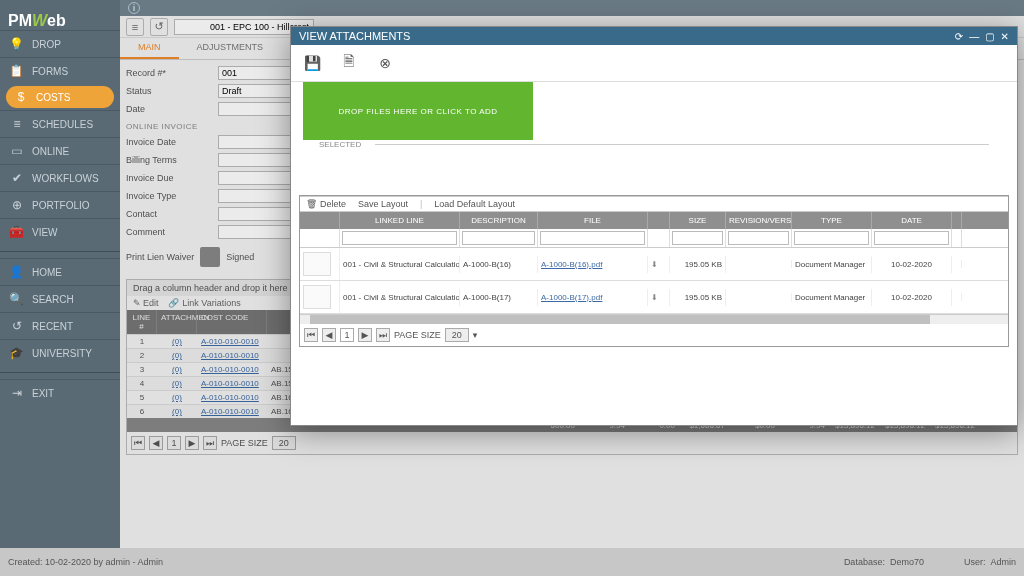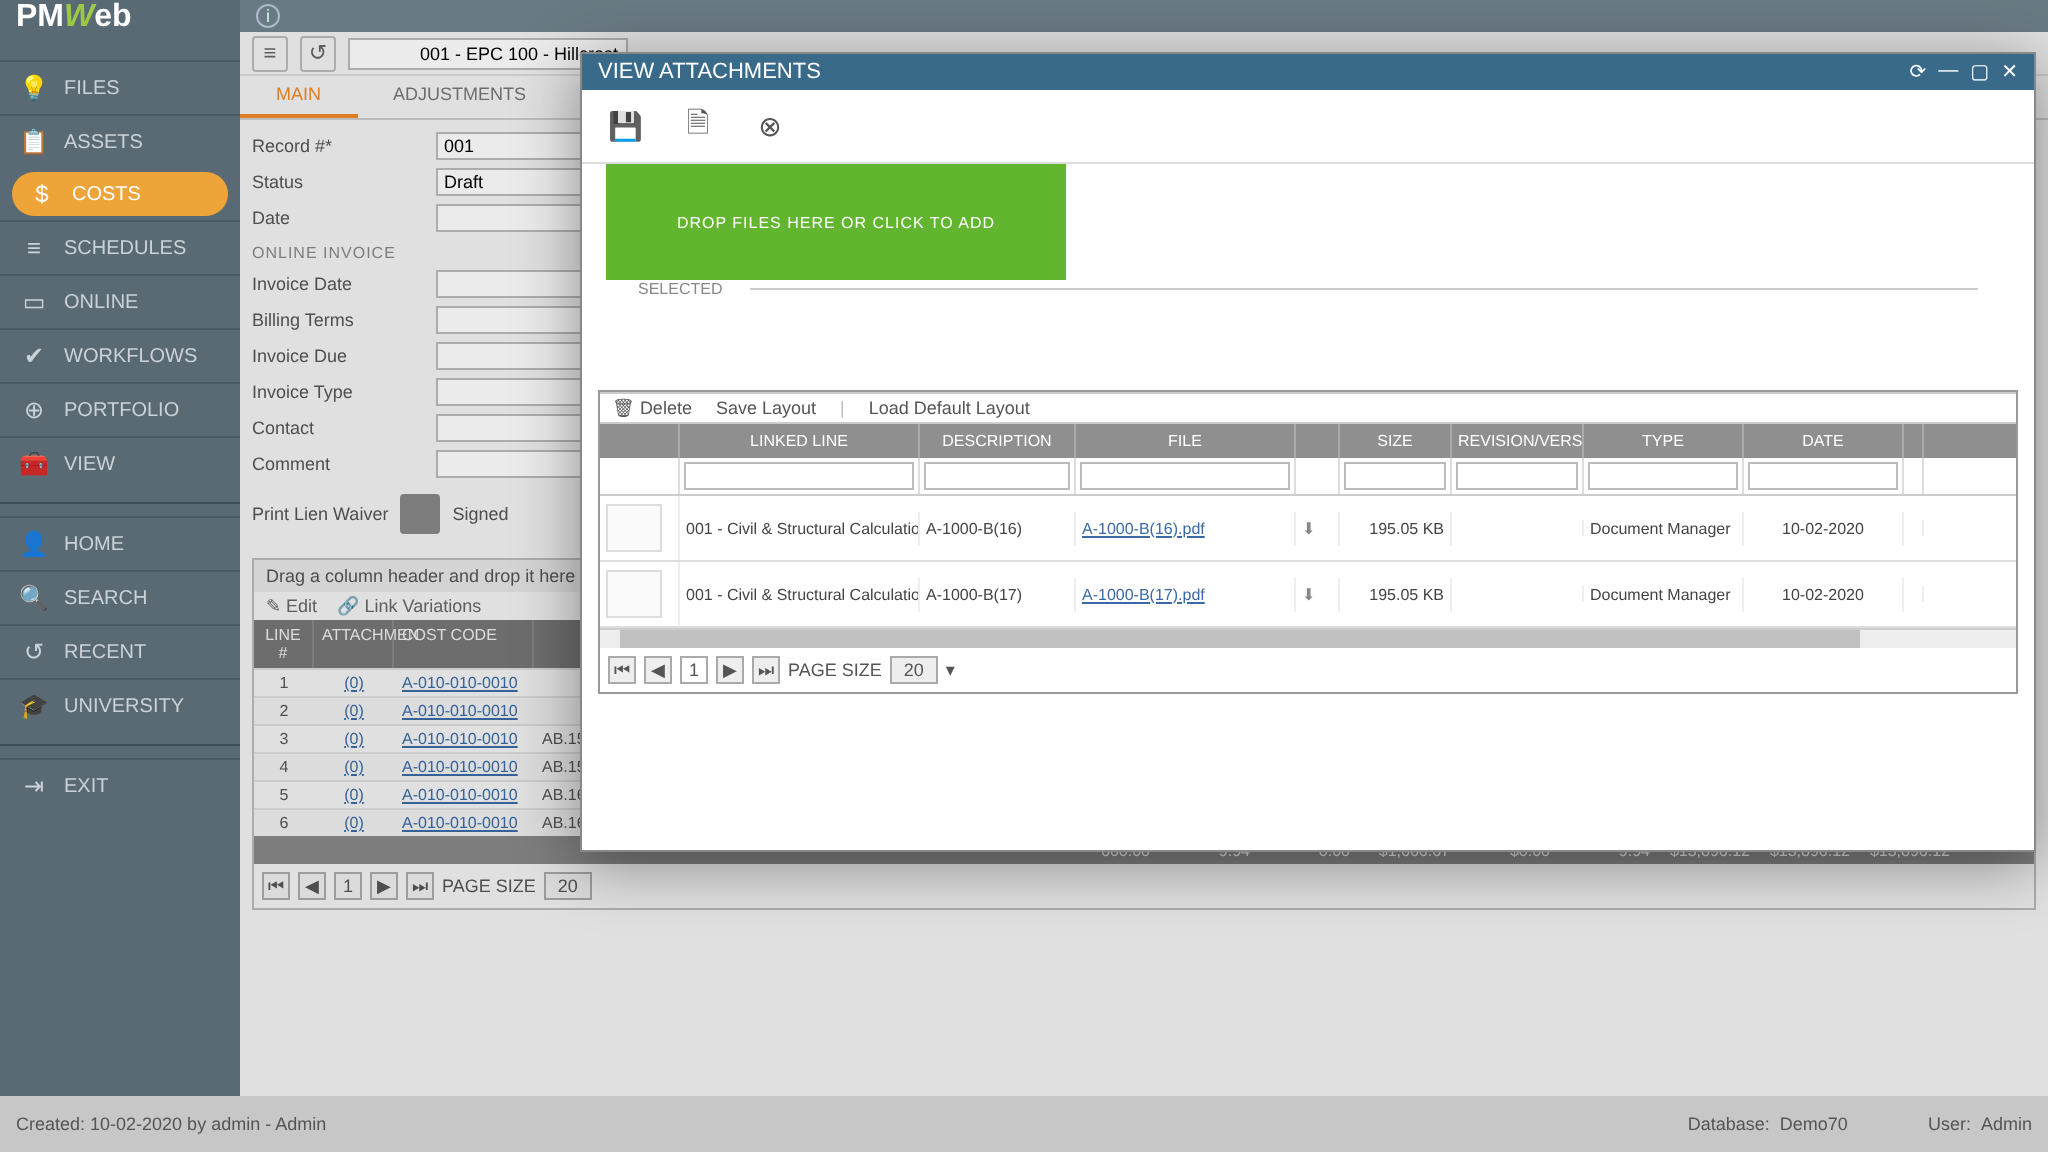--- a/index.html
+++ b/index.html
@@ -1,20 +1,20 @@
 <!DOCTYPE html>
 <html><head>
 <meta charset="utf-8">
 <style>
 * { box-sizing: border-box; margin: 0; padding: 0; font-family: Arial, sans-serif; }
 body { background: #d8d8d8; width: 1024px; height: 576px; overflow: hidden; position: relative; }
 
 
 .leftnav { position: absolute; left:0; top:0; width:120px; height:576px; background:#5a6a74; color:#c9d2d8; font-size:10px; }
-.logo { height:30px; display:flex; align-items:flex-start; padding-left:8px; font-weight:bold; font-size:16px; color:#fff;}
+.logo { height:30px; display:flex; align-items:flex-end; padding-left:8px; font-weight:bold; font-size:16px; color:#fff;}
 .logo .w { color:#9cc84a; font-style:italic;}
 .nav-item { display:flex; align-items:center; padding:6px 10px; gap:8px; cursor:pointer; border-top:1px solid #4a5963;}
 .nav-item.sel { background:#efa43a; color:#fff; border-radius:14px; margin:2px 6px; padding:4px 8px; border:none;}
 .nav-icon { width:14px; height:14px; display:flex; align-items:center; justify-content:center; font-size:12px;}
 
 
 .breadcrumb { position:absolute; left:120px; top:0; right:0; height:16px; background:#6a7a84; color:#cfe; font-size:9px; display:flex; align-items:center; padding-left:8px; gap:4px;}
 .breadcrumb .sep{color:#9ab;}
 
 
@@ -89,25 +89,25 @@
 
 <div class="leftnav">
   <div class="logo">
     <span>PM</span>
       <span class="w">W</span>
       <span>eb</span>
   </div>
   <div id="nav-items">
       <div class="nav-item">
         <span class="nav-icon">💡</span>
-        <span>FILES</span>
+        <span>DROP</span>
       </div>
       <div class="nav-item">
         <span class="nav-icon">📋</span>
-        <span>ASSETS</span>
+        <span>FORMS</span>
       </div>
       <div class="nav-item sel">
         <span class="nav-icon">$</span>
         <span>COSTS</span>
       </div>
       <div class="nav-item">
         <span class="nav-icon">≡</span>
         <span>SCHEDULES</span>
       </div>
       <div class="nav-item">

